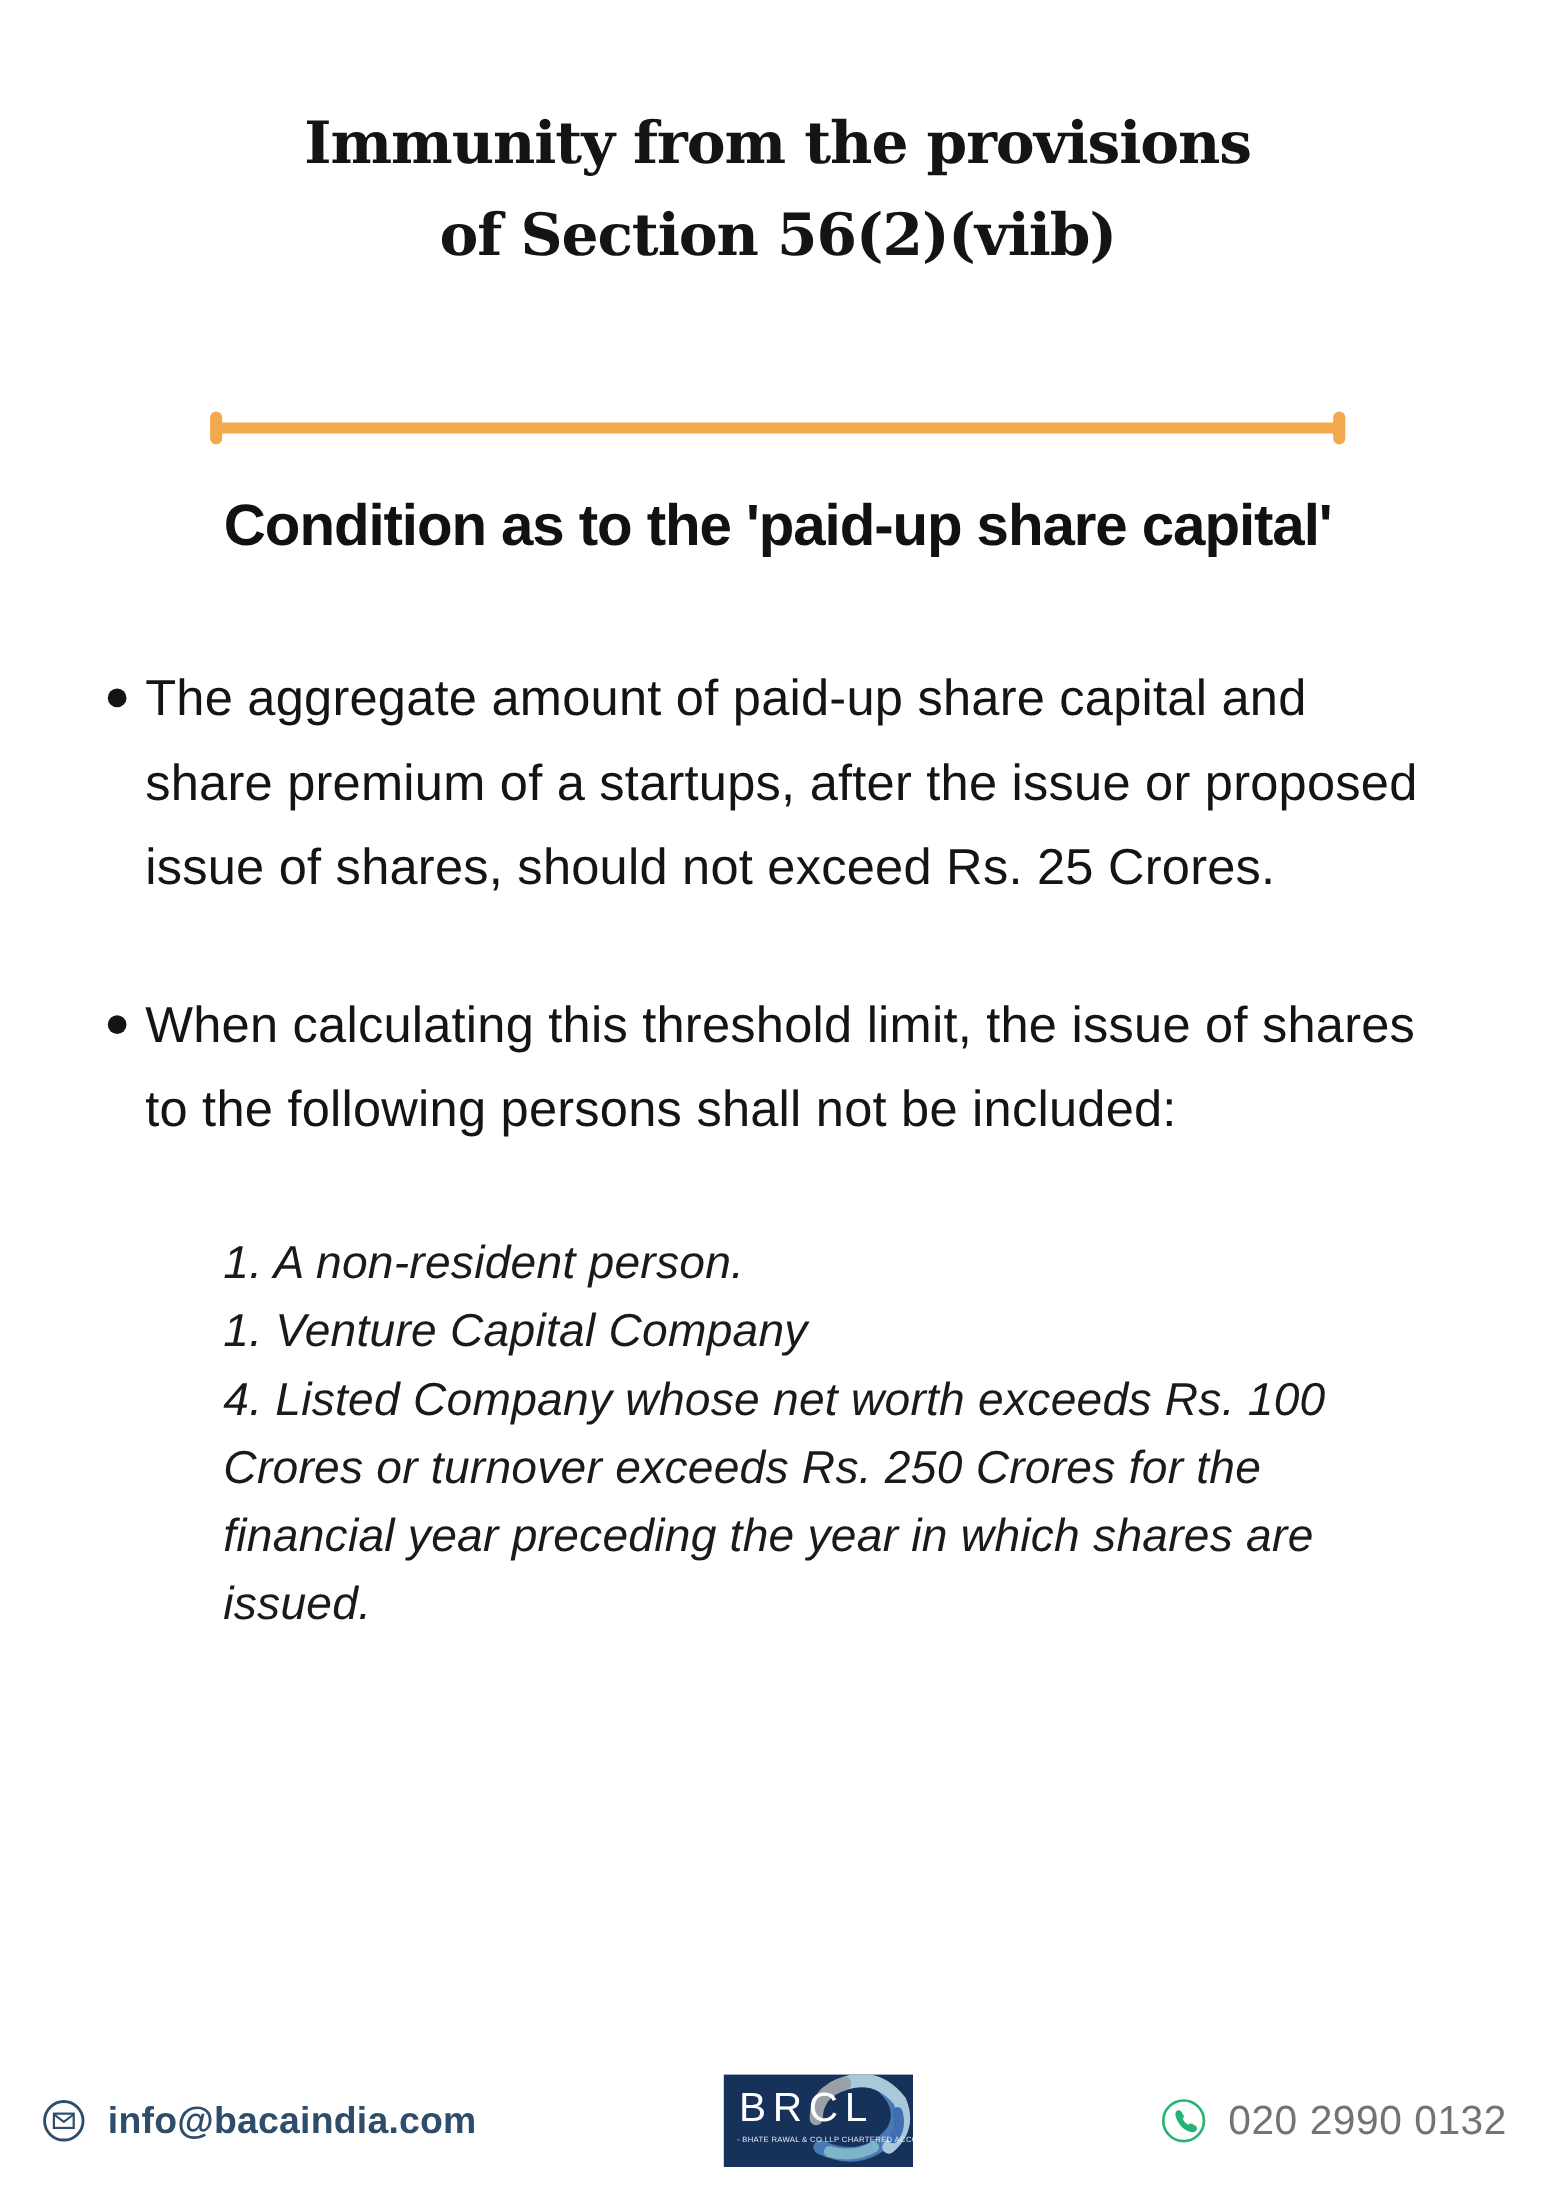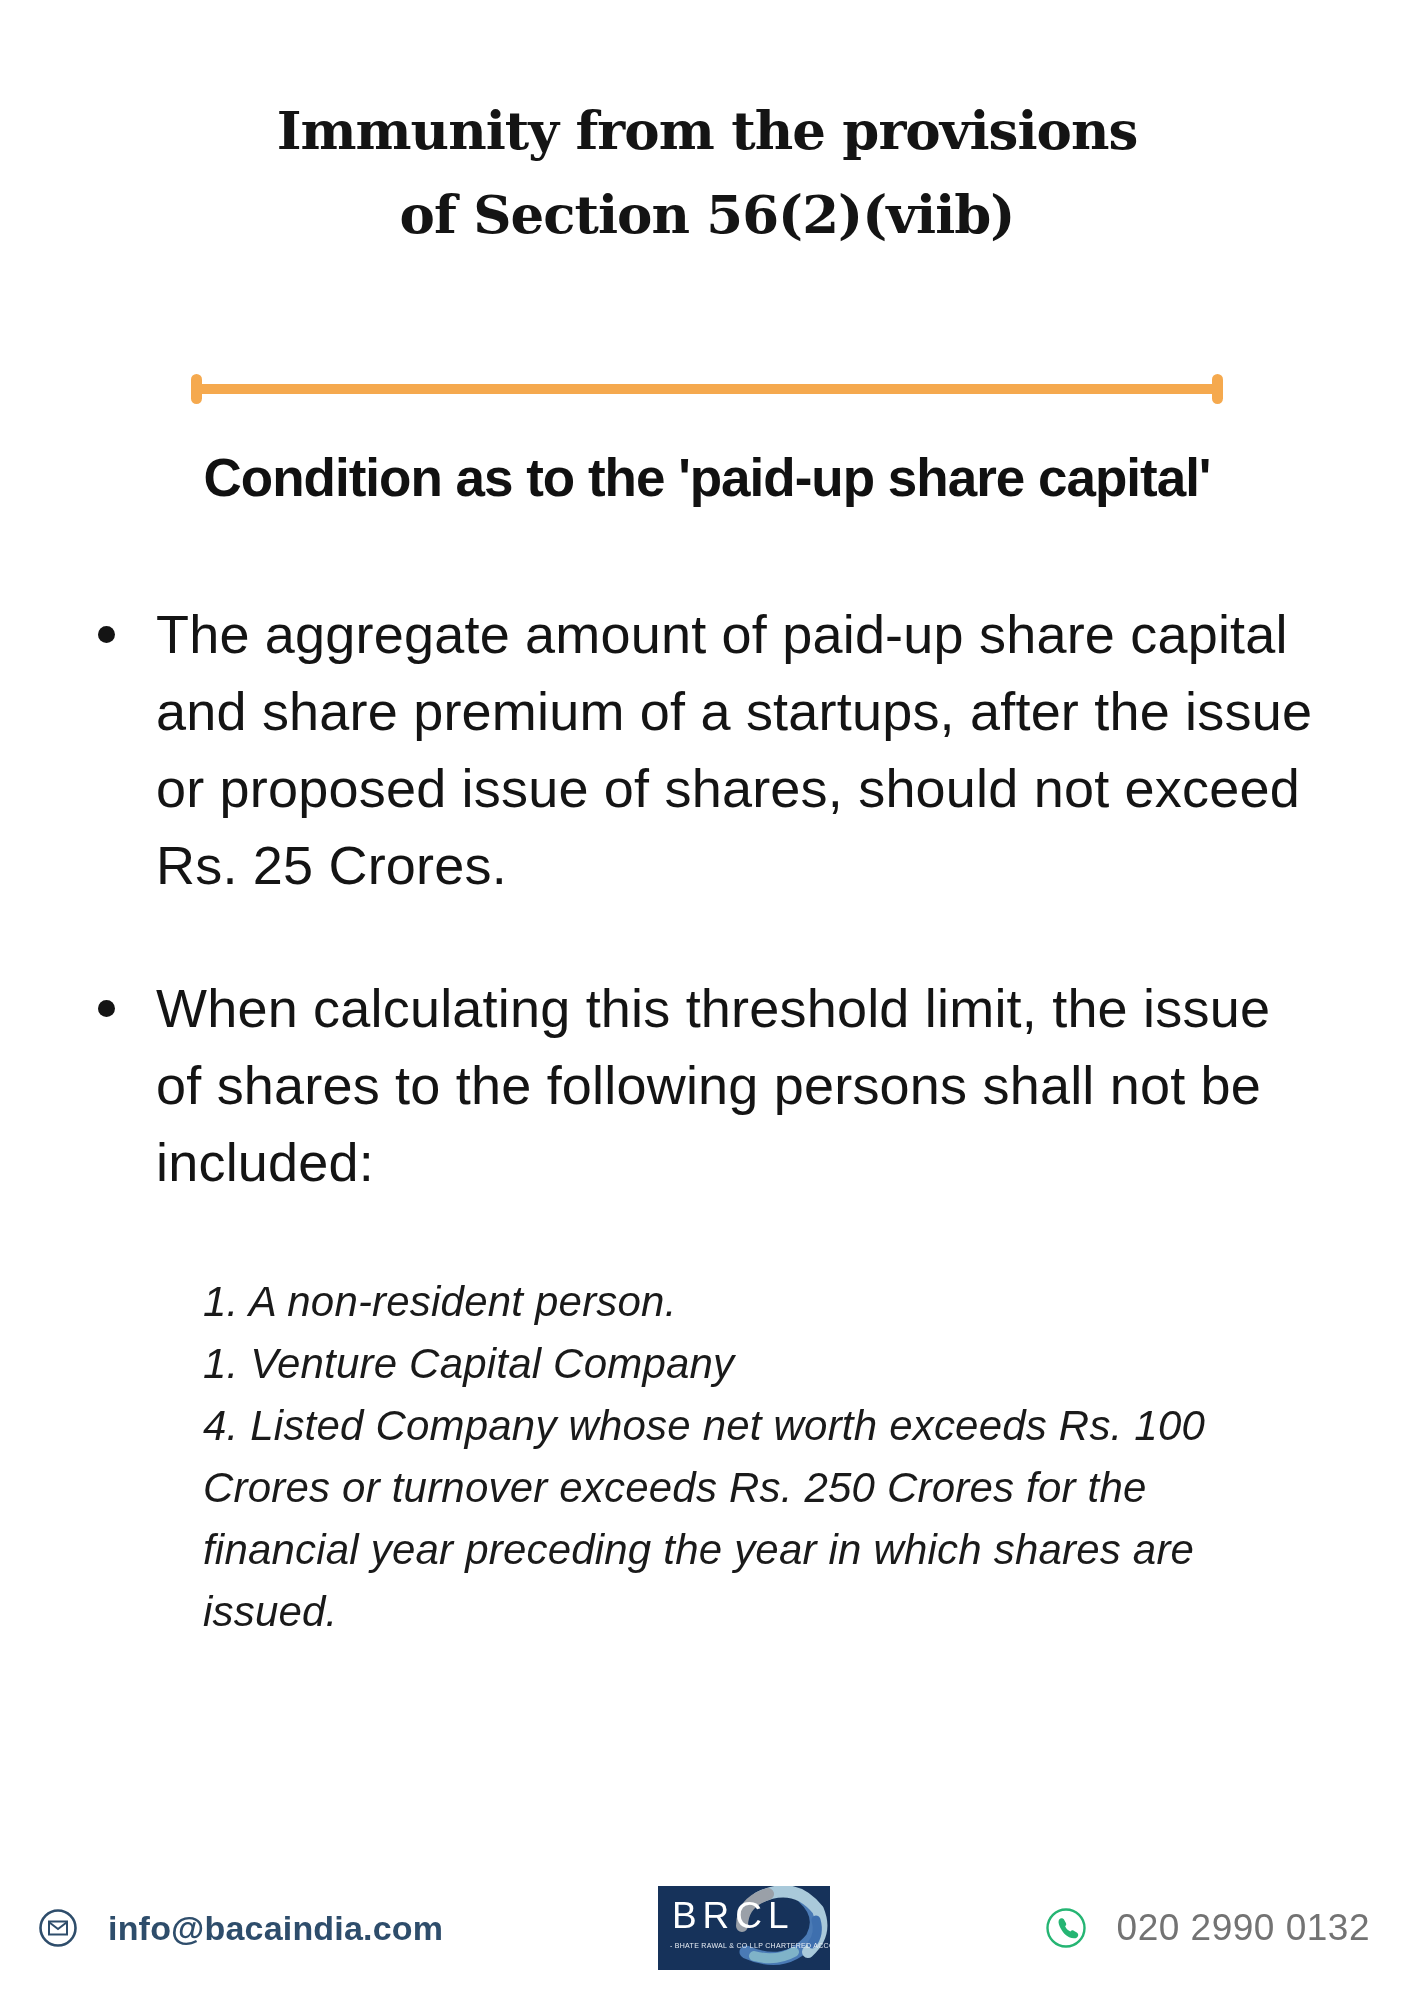--- a/index.html
+++ b/index.html
@@ -68,27 +68,26 @@
   .bullet-dot {
     flex: 0 0 auto;
     width: 17px;
     height: 17px;
     margin-top: 30px;
     margin-right: 17px;
     border-radius: 50%;
     background: #141414;
   }
   .bullet-text {
-    font-size: 54px;
+    font-size: 46px;
     font-weight: 300;
     line-height: 77px;
     letter-spacing: 0.2px;
     color: #141414;
     max-width: 1160px;
-    margin-left: 24px;
   }
   
   .sublist {
     margin-top: 70px;
     margin-left: 203px;
     max-width: 1070px;
   }
   .sublist-item {
     font-size: 42px;
     font-style: italic;
@@ -104,21 +103,21 @@
     right: 44px;
     top: 1880px;
     height: 96px;
     display: flex;
     align-items: center;
     justify-content: space-between;
   }
   .contact {
     display: flex;
     align-items: center;
-    gap: 30px;
+    gap: 20px;
     text-decoration: none;
   }
   .email-text {
     font-size: 34px;
     font-weight: 700;
     color: #2E4D6B;
     letter-spacing: 0.2px;
   }
   .phone-text {
     font-size: 37px;

